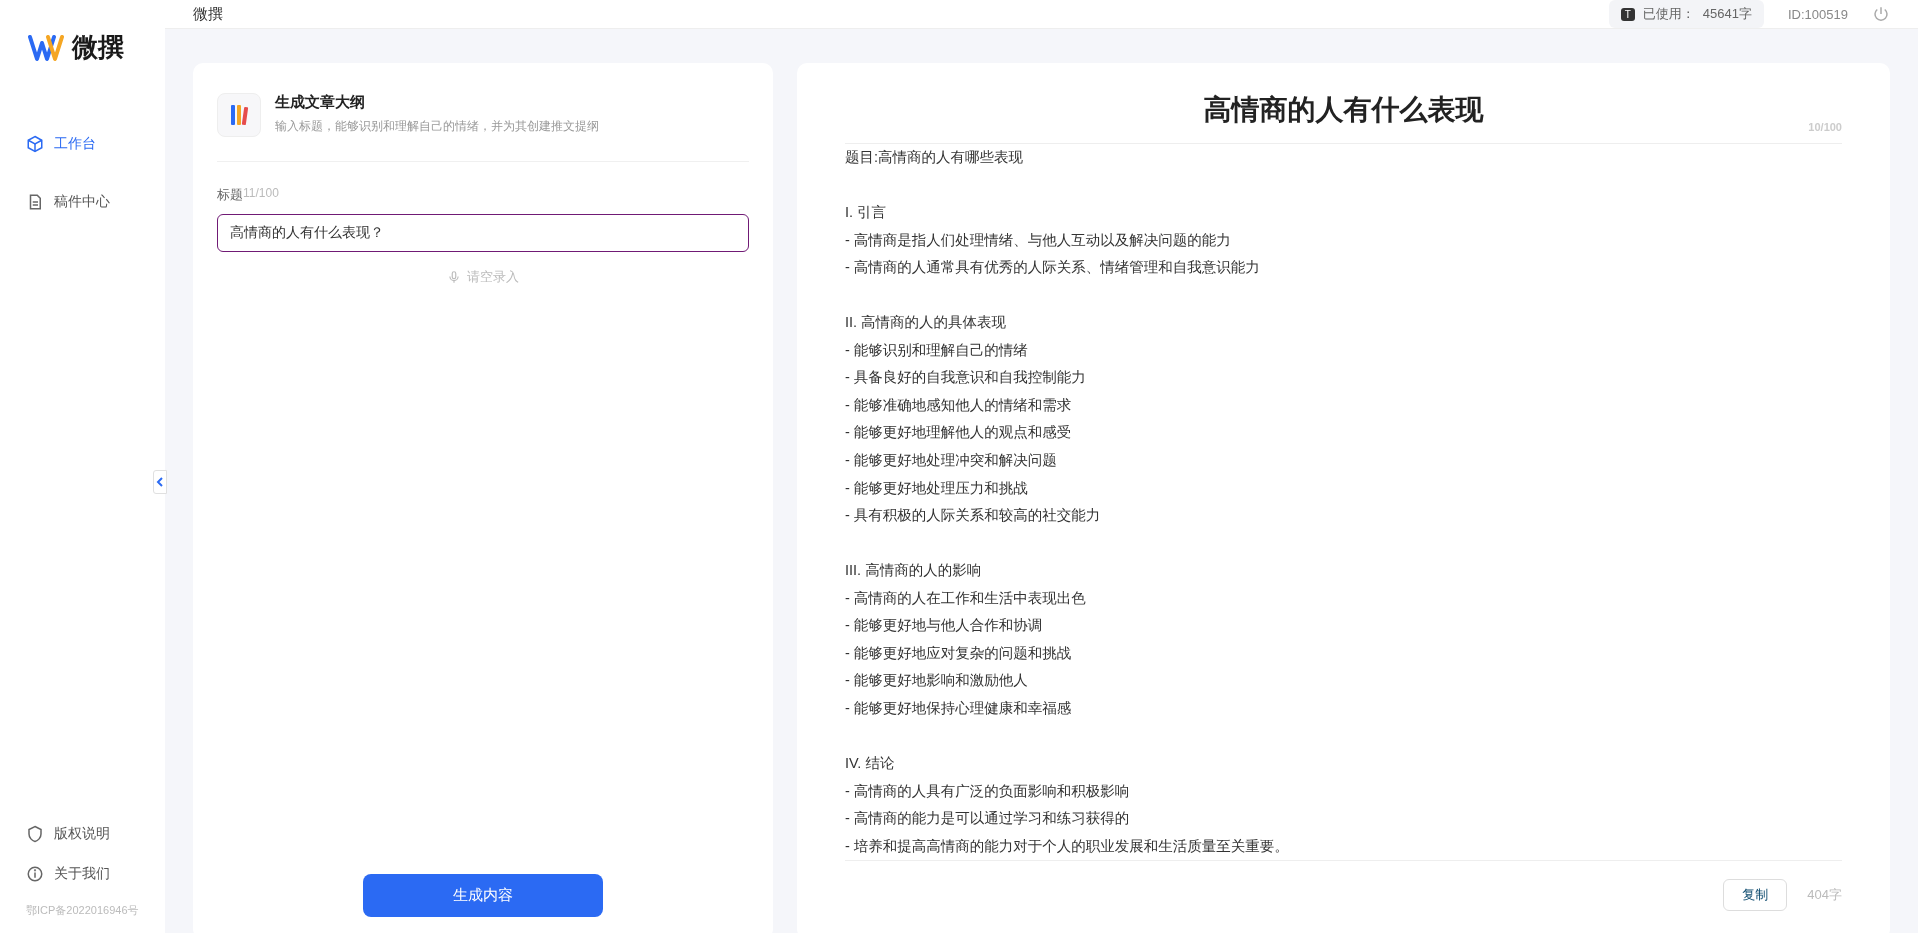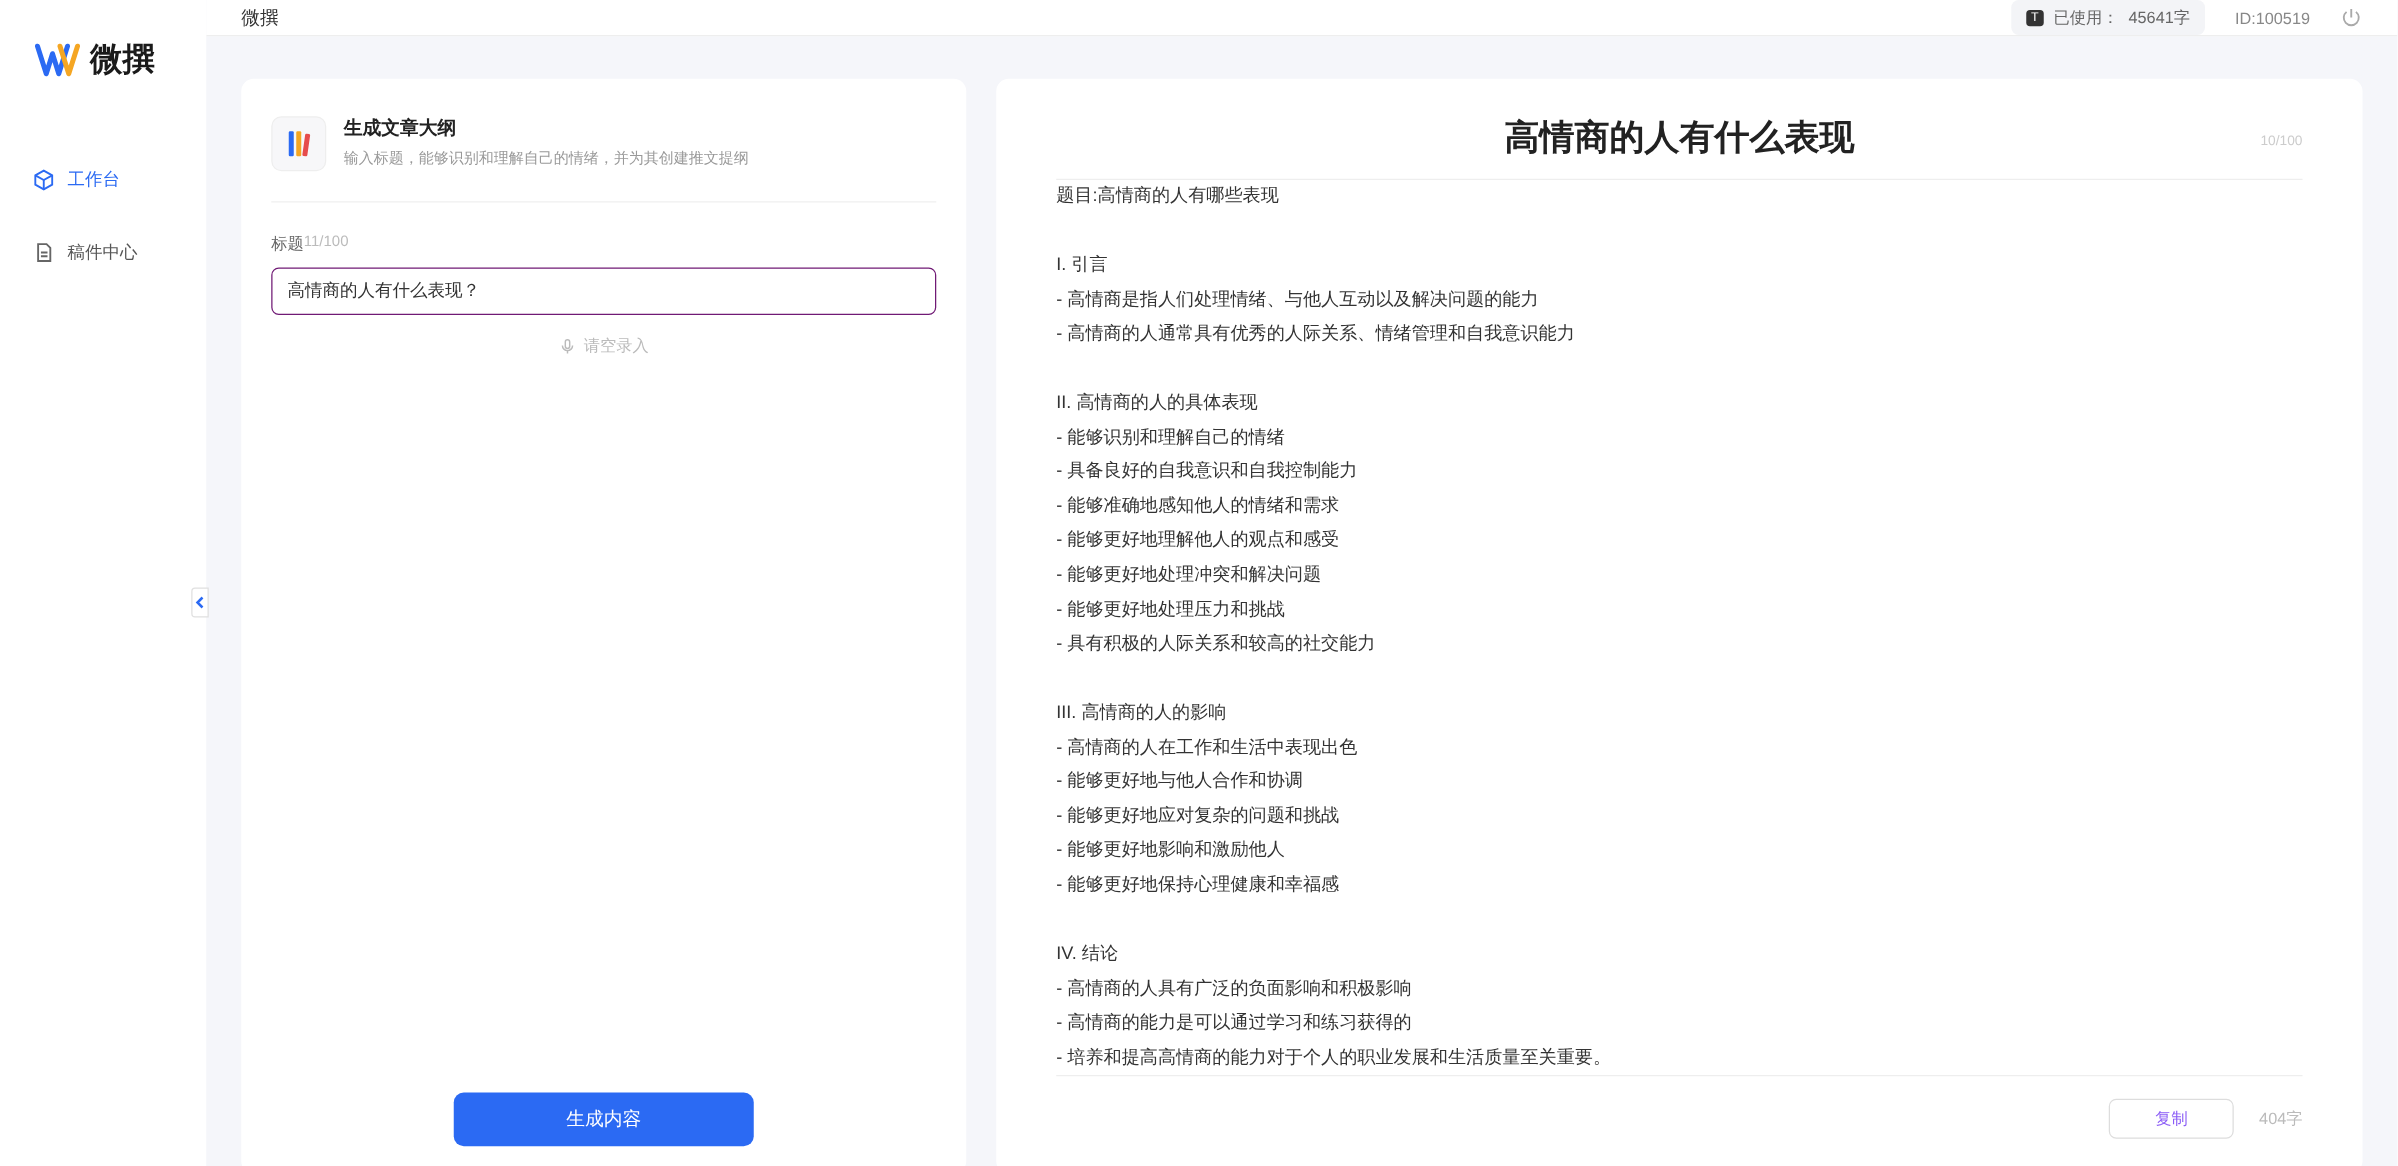--- a/index.html
+++ b/index.html
@@ -45,24 +45,24 @@
 .template-desc { font-size: 12px; color: #999; }
 .field-label { display: flex; justify-content: flex-start; font-size: 13px; color: #666; margin-bottom: 10px; }
 .field-count { color: #bbb; font-size: 12px; }
 .text-input { width: 100%; border: 1px solid #701a75; border-radius: 6px; padding: 10px 12px; font-size: 14px; color: #333; outline: none; }
 .voice-input { display: flex; align-items: center; justify-content: center; gap: 6px; padding: 16px 0; color: #bbb; font-size: 13px; cursor: pointer; }
 .generate-btn { margin-top: auto; background: #2b6af3; color: #fff; border: none; border-radius: 8px; padding: 12px 0; font-size: 15px; cursor: pointer; width: 240px; align-self: center; }
 
 
 .doc-header { border-bottom: 1px solid #eee; padding-bottom: 14px; position: relative; }
 .doc-title { text-align: center; font-size: 28px; font-weight: 600; font-family: "Songti SC", "SimSun", serif; color: #222; }
-.doc-count { position: absolute; right: 0; bottom: 24px; font-size: 11px; color: #ccc; }
+.doc-count { position: absolute; right: 0; bottom: 10px; font-size: 11px; color: #ccc; font-weight: bold; }
 .doc-body { font-size: 14.5px; line-height: 1.9; color: #333; white-space: pre-line; }
 .doc-footer { margin-top: auto; display: flex; justify-content: flex-end; align-items: center; gap: 20px; border-top: 1px solid #eee; padding-top: 18px; }
-.copy-btn { border: 1px solid #ddd; background: #fff; border-radius: 6px; padding: 6px 36px; font-size: 13px; color: #8b5cf6; cursor: pointer; }
+.copy-btn { border: 1px solid #ddd; background: #fff; border-radius: 6px; padding: 6px 18px; font-size: 13px; color: #0c4a6e; cursor: pointer; }
 .char-count { font-size: 13px; color: #bbb; }
 
 svg { display: block; }
 </style>
 </head>
 <body>
 
 <div class="app">
 
   <aside class="sidebar">
@@ -91,20 +91,41 @@
         <span class="nav-icon">
           <svg width="18" height="18" viewBox="0 0 24 24" fill="none" stroke="#666" stroke-width="2">
               <path d="M6 3 H15 L19 7 V21 H6 Z"></path>
               <path d="M9 12 H16 M9 16 H16"></path>
             </svg>
         </span>
         <span>稿件中心</span>
       </div>
     </nav>
 
+    <div class="sidebar-footer">
+      <div class="nav-item">
+        <span class="nav-icon">
+          <svg width="18" height="18" viewBox="0 0 24 24" fill="none" stroke="#666" stroke-width="2">
+              <path d="M12 2 L20 6 V12 C20 17 16 21 12 22 C8 21 4 17 4 12 V6 Z"></path>
+            </svg>
+        </span>
+        <span>版权说明</span>
+      </div>
+      <div class="nav-item">
+        <span class="nav-icon">
+          <svg width="18" height="18" viewBox="0 0 24 24" fill="none" stroke="#666" stroke-width="2">
+              <circle cx="12" cy="12" r="9"></circle>
+              <line x1="12" y1="10" x2="12" y2="17"></line>
+              <circle cx="12" cy="7" r="0.5" fill="#666"></circle>
+            </svg>
+        </span>
+        <span>关于我们</span>
+      </div>
+      <div class="icp">鄂ICP备2022016946号</div>
+    </div>
 
     <div class="collapse-handle">
       <svg width="8" height="10" viewBox="0 0 8 10">
           <path d="M6 1 L2 5 L6 9" stroke="#2b6af3" stroke-width="2" fill="none"></path>
         </svg>
     </div>
   </aside>
 
   <div class="main">
     <div class="topbar">

